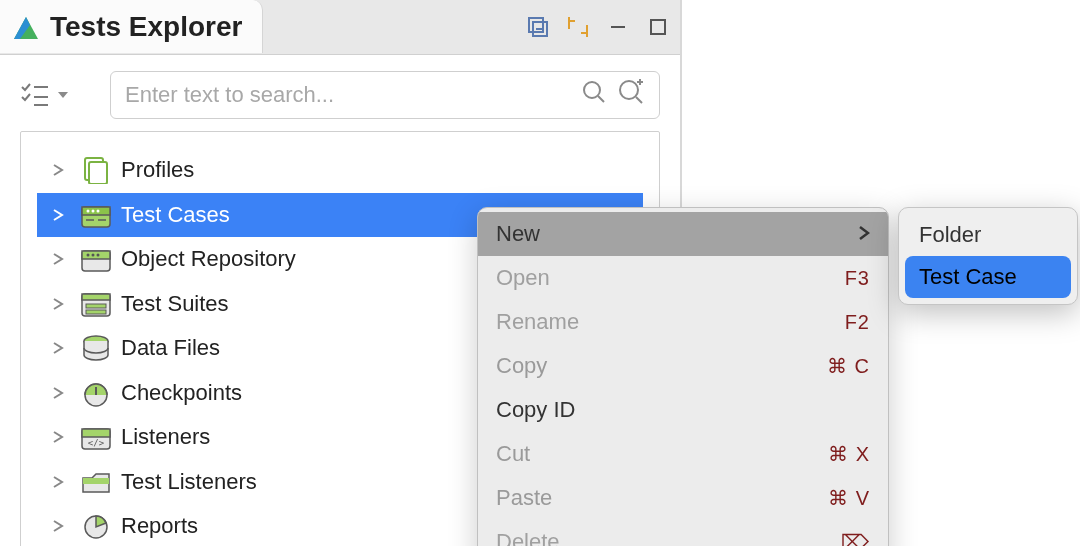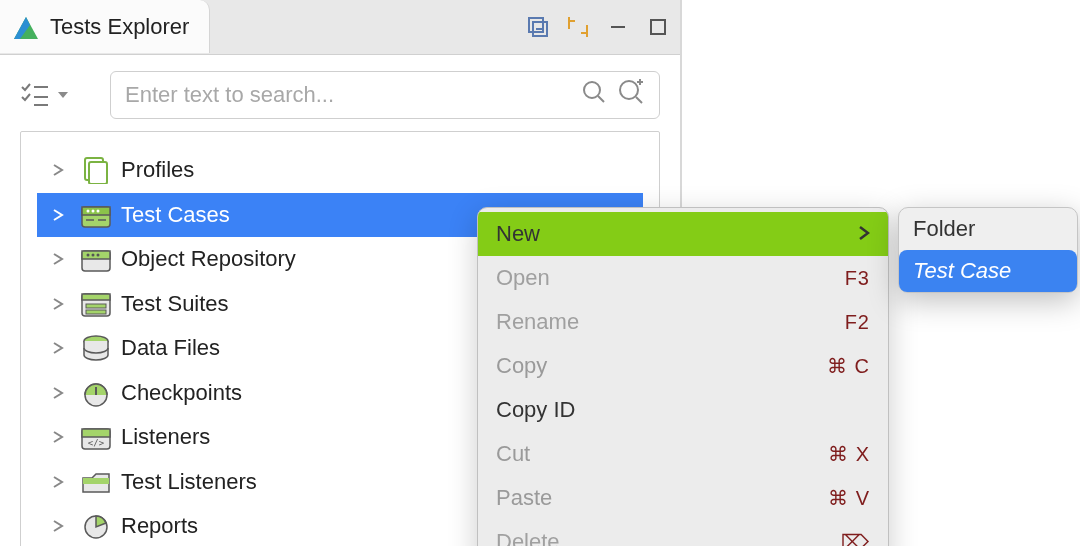--- a/index.html
+++ b/index.html
@@ -40,22 +40,23 @@
       border-top-right-radius: 10px;
       color: #333;
     }
     
     .tab-icon {
       width: 28px;
       height: 28px;
     }
     
     .tab-title {
-      font-size: 22px;
+      font-size: 28px;
       color: #222;
+      font-weight: bold;
     }
     
     .toolbar-icons {
       position: absolute;
       right: 8px;
       top: 0;
       height: 53px;
       display: flex;
       align-items: center;
       gap: 12px;
@@ -184,21 +185,21 @@
       height: 44px;
       display: flex;
       align-items: center;
       justify-content: space-between;
       padding: 0 18px;
       font-size: 22px;
       color: #333;
     }
     
     .menu-item.highlighted {
-      background: #84cc16;
+      background: #a3a3a3;
     }
     
     .menu-item.disabled {
       color: #a0a0a0;
     }
     
     .menu-item.halfdisabled {
       color: #9a9a9a;
     }
     
@@ -210,36 +211,36 @@
     
     .submenu {
       position: absolute;
       left: 898px;
       top: 207px;
       width: 180px;
       background: #efefef;
       border: 1px solid #c5c5c5;
       border-radius: 10px;
       box-shadow: 0 8px 30px rgba(0,0,0,0.25);
+      padding: 6px;
     }
     
     .submenu-item {
       height: 42px;
       display: flex;
       align-items: center;
       padding: 0 14px;
       font-size: 22px;
       color: #333;
       border-radius: 8px;
     }
     
     .submenu-item.selected {
       background: #3b83f1;
-      color: #ffffff;
-      font-style: italic;
+      color: #000000;
     }
     
     .chevron-right {
       color: #333;
     }
   </style>
 </head>
 <body>
 
 <div class="panel">

